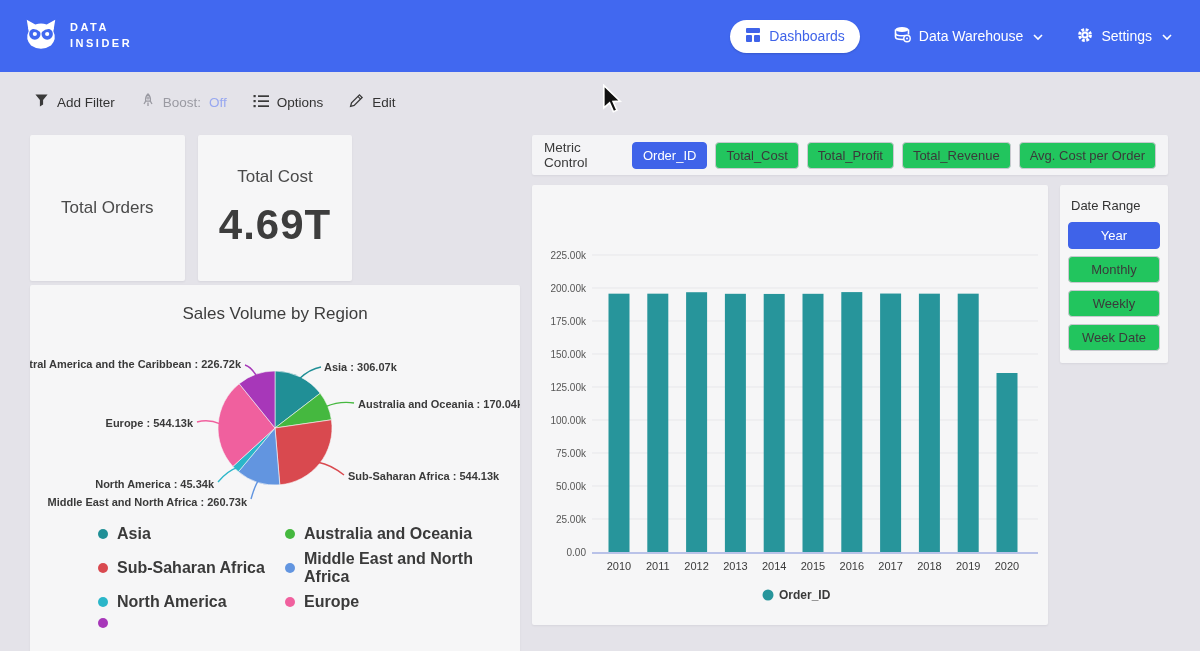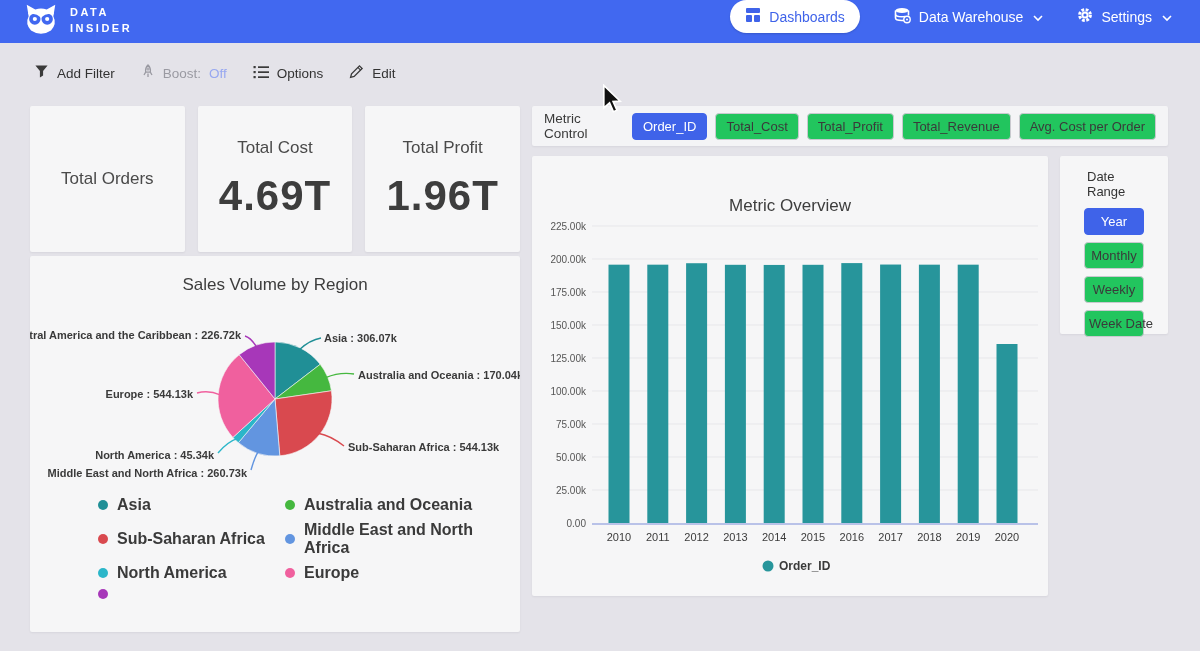--- a/index.html
+++ b/index.html
@@ -5,22 +5,22 @@
   * { margin:0; padding:0; box-sizing:border-box; }
   html,body { width:1200px; height:651px; overflow:hidden; }
   body {
     font-family:"Liberation Sans", sans-serif;
     background:#e4e3e9;
     position:relative;
     color:#3a3a3a;
   }
   
   .navbar {
-    height:43px; background:#4168f0;
-    display:flex; align-items:flex-start; justify-content:space-between;
+    height:72px; background:#4168f0;
+    display:flex; align-items:center; justify-content:space-between;
     padding:0 28px 0 22px;
   }
   .brand { display:flex; align-items:center; gap:10px; }
   .brand-text { color:#fff; font-size:11px; font-weight:bold; letter-spacing:2.5px; line-height:1.45; }
   .nav-right { display:flex; align-items:center; gap:34px; }
   .nav-pill {
     background:#fff; color:#3f63e9; border:none; border-radius:17px;
     padding:7px 15px; font-size:14px; font-family:inherit;
     display:flex; align-items:center; gap:8px; cursor:pointer;
     box-shadow:0 1px 2px rgba(0,0,0,.15);
@@ -75,21 +75,21 @@
     font-family:inherit; font-size:13px; color:#3a3a3a;
     background:#22c55e; border:1px solid #c9c9cf; border-radius:4px;
     padding:5px 10px; cursor:pointer; white-space:nowrap;
   }
   .pill-btn.selected { background:#3f63e9; border-color:#3f63e9; color:#fff; }
   .charts-row { margin-top:10px; display:flex; gap:12px; }
   .bar-card { width:516px; height:440px; position:relative; }
   .bar-title { position:absolute; top:21px; left:0; width:100%; }
   .bar-svg { position:absolute; top:0; left:0; }
   
-  .date-card { width:108px; height:178px; padding:11px 24px; }
+  .date-card { width:108px; height:178px; padding:11px 8px; }
   .date-label { font-size:13px; color:#333; margin:2px 0 9px 3px; }
   .date-btns { display:flex; flex-direction:column; gap:7px; }
   .date-btn { width:100%; padding:5px 4px; text-align:center; }
   
   .cursor { position:absolute; left:601px; top:84px; z-index:50; pointer-events:none; }
   svg text { font-family:"Liberation Sans", sans-serif; }
 </style>
 </head>
 <body>
 
@@ -205,24 +205,20 @@
 <div class="content">
 
   <div>
     <div class="kpi-row">
       <div class="card kpi-card">
         <div class="kpi-label">Total Orders</div>
       </div>
       <div class="card kpi-card">
         <div class="kpi-label">Total Cost</div>
         <div class="kpi-value">4.69T</div>
-      </div>
-      <div class="card kpi-card">
-        <div class="kpi-label">Total Profit</div>
-        <div class="kpi-value">1.96T</div>
       </div>
     </div>
 
     <div class="card pie-card">
       <div class="chart-title">Sales Volume by Region</div>
       <svg id="pie-svg" class="pie-svg" width="490" height="192">
           <path d="M245,101 L245.0,44.0 A57,57 0 0 1 290.2,66.3 Z" fill="#208f96" stroke="#f6f6f7" stroke-width="0.6"></path>
           <path d="M269.3,51.7 Q280.2,41.8 291,40" fill="none" stroke="#208f96" stroke-width="1.4"></path>
           <text x="294" y="44" text-anchor="start" font-size="11" font-weight="bold" fill="#3a3a3a">Asia : 306.07k</text>
           <path d="M245,101 L290.2,66.3 A57,57 0 0 1 301.4,92.8 Z" fill="#45b83f" stroke="#f6f6f7" stroke-width="0.6"></path>
@@ -281,21 +277,20 @@
       <span class="metric-label">Metric Control</span>
       <button class="pill-btn selected">Order_ID</button>
       <button class="pill-btn">Total_Cost</button>
       <button class="pill-btn">Total_Profit</button>
       <button class="pill-btn">Total_Revenue</button>
       <button class="pill-btn">Avg. Cost per Order</button>
     </div>
 
     <div class="charts-row">
       <div class="card bar-card">
-        <div class="chart-title bar-title">Metric Overview</div>
         <svg id="bar-svg" class="bar-svg" width="516" height="440">
             <text x="54" y="370.5" text-anchor="end" font-size="10" fill="#555">0.00</text>
             <line x1="60" y1="334" x2="506" y2="334" stroke="#e7e7ea" stroke-width="1"></line>
             <text x="54" y="337.5" text-anchor="end" font-size="10" fill="#555">25.00k</text>
             <line x1="60" y1="301" x2="506" y2="301" stroke="#e7e7ea" stroke-width="1"></line>
             <text x="54" y="304.5" text-anchor="end" font-size="10" fill="#555">50.00k</text>
             <line x1="60" y1="268" x2="506" y2="268" stroke="#e7e7ea" stroke-width="1"></line>
             <text x="54" y="271.5" text-anchor="end" font-size="10" fill="#555">75.00k</text>
             <line x1="60" y1="235" x2="506" y2="235" stroke="#e7e7ea" stroke-width="1"></line>
             <text x="54" y="238.5" text-anchor="end" font-size="10" fill="#555">100.00k</text>

